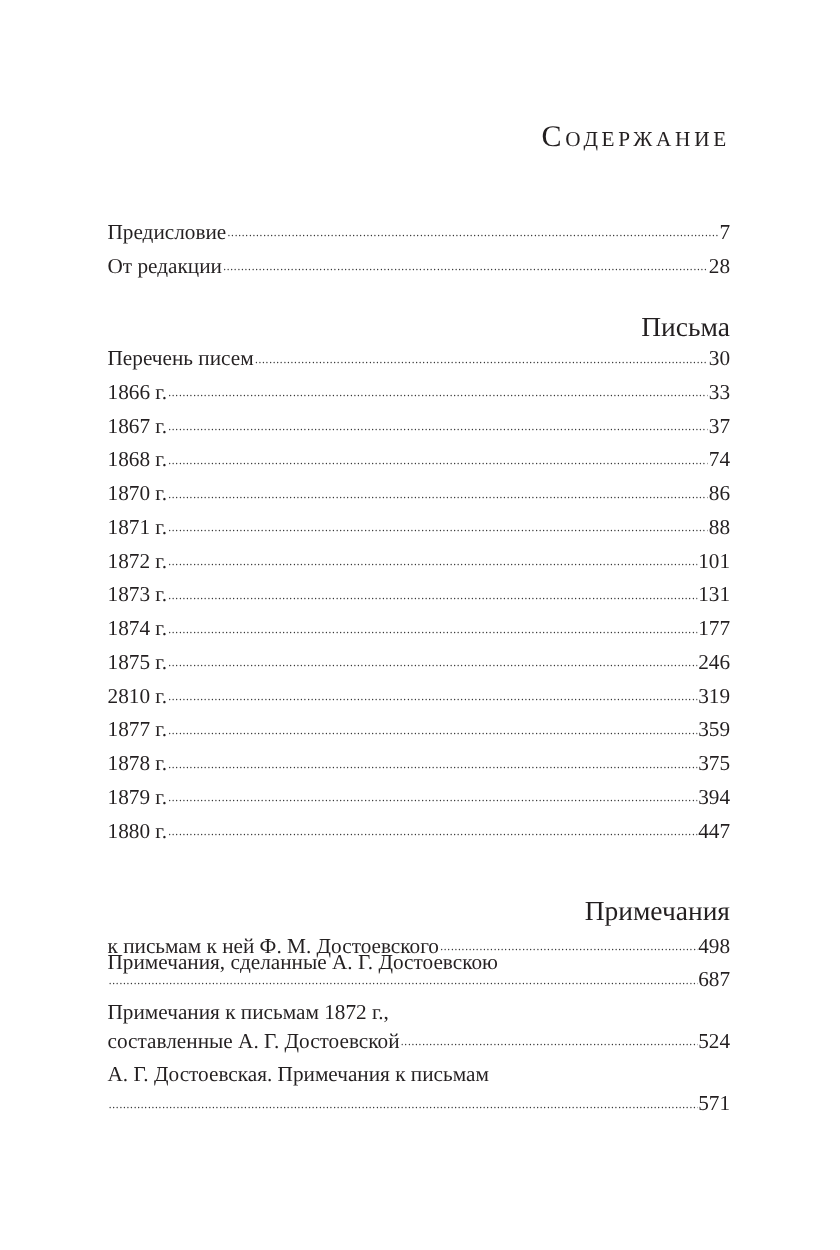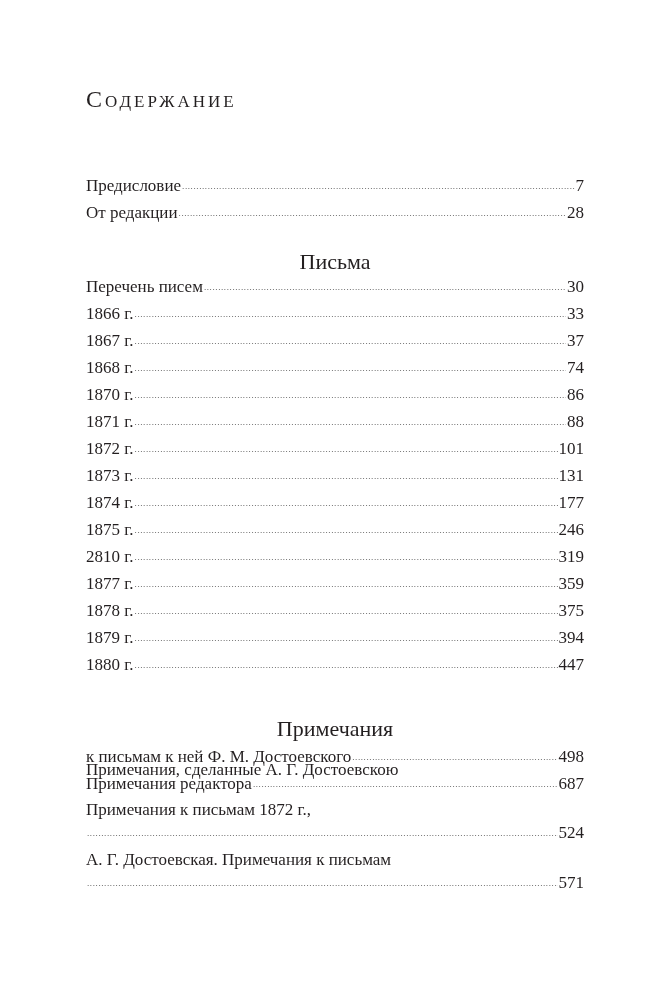--- a/index.html
+++ b/index.html
@@ -1,29 +1,29 @@
 <!DOCTYPE html>
 <html><head>
 <meta charset="utf-8">
 <style>
   html, body { margin:0; padding:0; background:#ffffff; }
   body { width:672px; height:1000px; position:relative; overflow:hidden;
          font-family:"Liberation Serif","DejaVu Serif",serif; color:#231f20; }
   .page { position:absolute; left:86px; top:0; width:498px; }
-  .title { position:absolute; left:0; width:498px; top:86px; text-align:left;
+  .title { position:absolute; left:0; width:498px; top:97px; text-align:right;
            font-size:24px; letter-spacing:3px; font-variant:small-caps; }
   .row { position:absolute; left:0; width:498px; display:flex; align-items:center;
          font-size:17px; line-height:20px; height:20px; }
   .row .lbl { white-space:nowrap; }
   .row .dots { flex:1; overflow:hidden; white-space:nowrap; margin:0 1px; font-size:9px;
                letter-spacing:0.6px; color:#333; }
   .row .dots::before { content:"........................................................................................................................................................................................................................................................................................................................................"; }
   .row .pg { white-space:nowrap; }
   .line { position:absolute; left:0; width:498px; font-size:17px; line-height:20px; white-space:nowrap; }
-  .section { position:absolute; left:0; width:498px; text-align:center; font-size:22px; line-height:26px; }
+  .section { position:absolute; left:0; width:498px; text-align:right; font-size:22px; line-height:26px; }
 </style>
 </head>
 <body>
 
 <div class="page">
   <div class="title">Содержание</div>
 
   <div class="row" style="top:176px">
     <span class="lbl">Предисловие</span>
       <span class="dots"></span>
@@ -116,27 +116,27 @@
   <div class="section" style="top:716px">Примечания</div>
 
   <div class="line" style="top:760px">Примечания, сделанные А. Г. Достоевскою</div>
   <div class="row" style="top:747px">
       <span class="lbl">к письмам к ней Ф. М. Достоевского</span>
       <span class="dots"></span>
       <span class="pg">498</span>
     </div>
 
   <div class="row" style="top:774px">
-      <span class="lbl">Примечания редактора</span>
       <span class="dots"></span>
       <span class="pg">687</span>
     </div>
 
   <div class="line" style="top:800px">Примечания к письмам 1872 г.,</div>
   <div class="row" style="top:823px">
+      <span class="lbl">составленные А. Г. Достоевской</span>
       <span class="dots"></span>
       <span class="pg">524</span>
     </div>
 
   <div class="line" style="top:850px">А. Г. Достоевская. Примечания к письмам</div>
   <div class="row" style="top:873px">
       <span class="dots"></span>
       <span class="pg">571</span>
     </div>
 </div>

